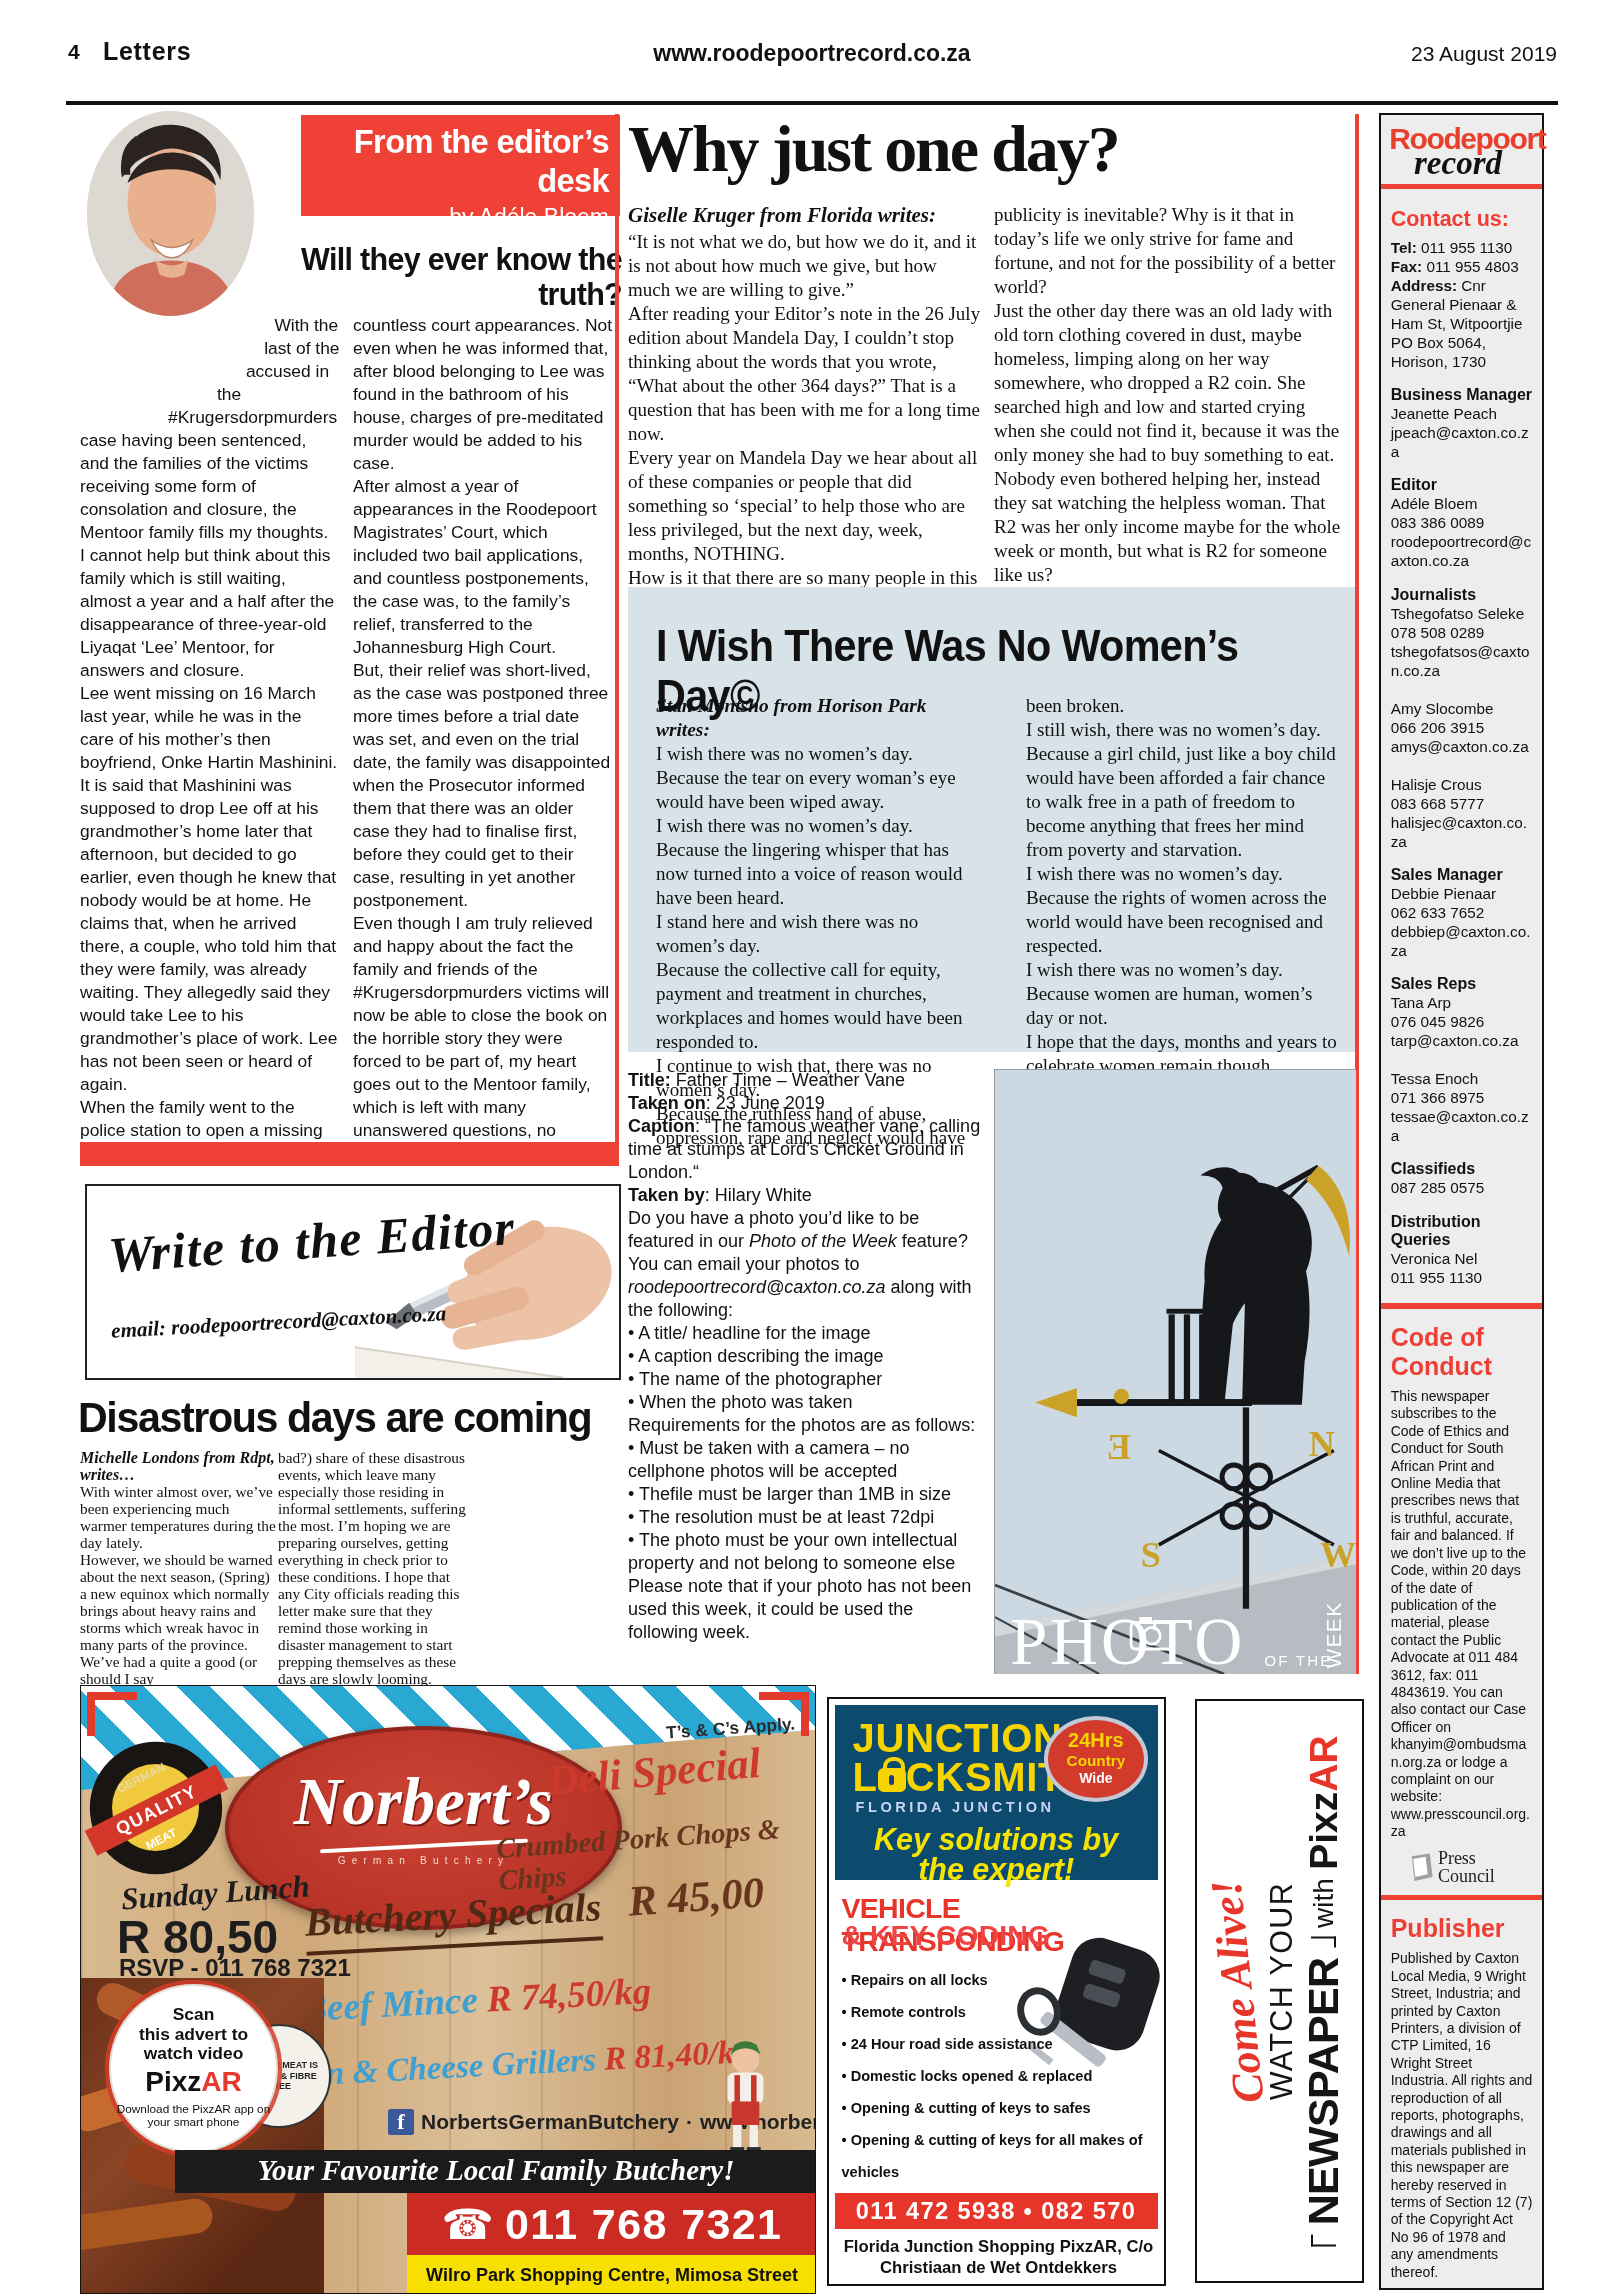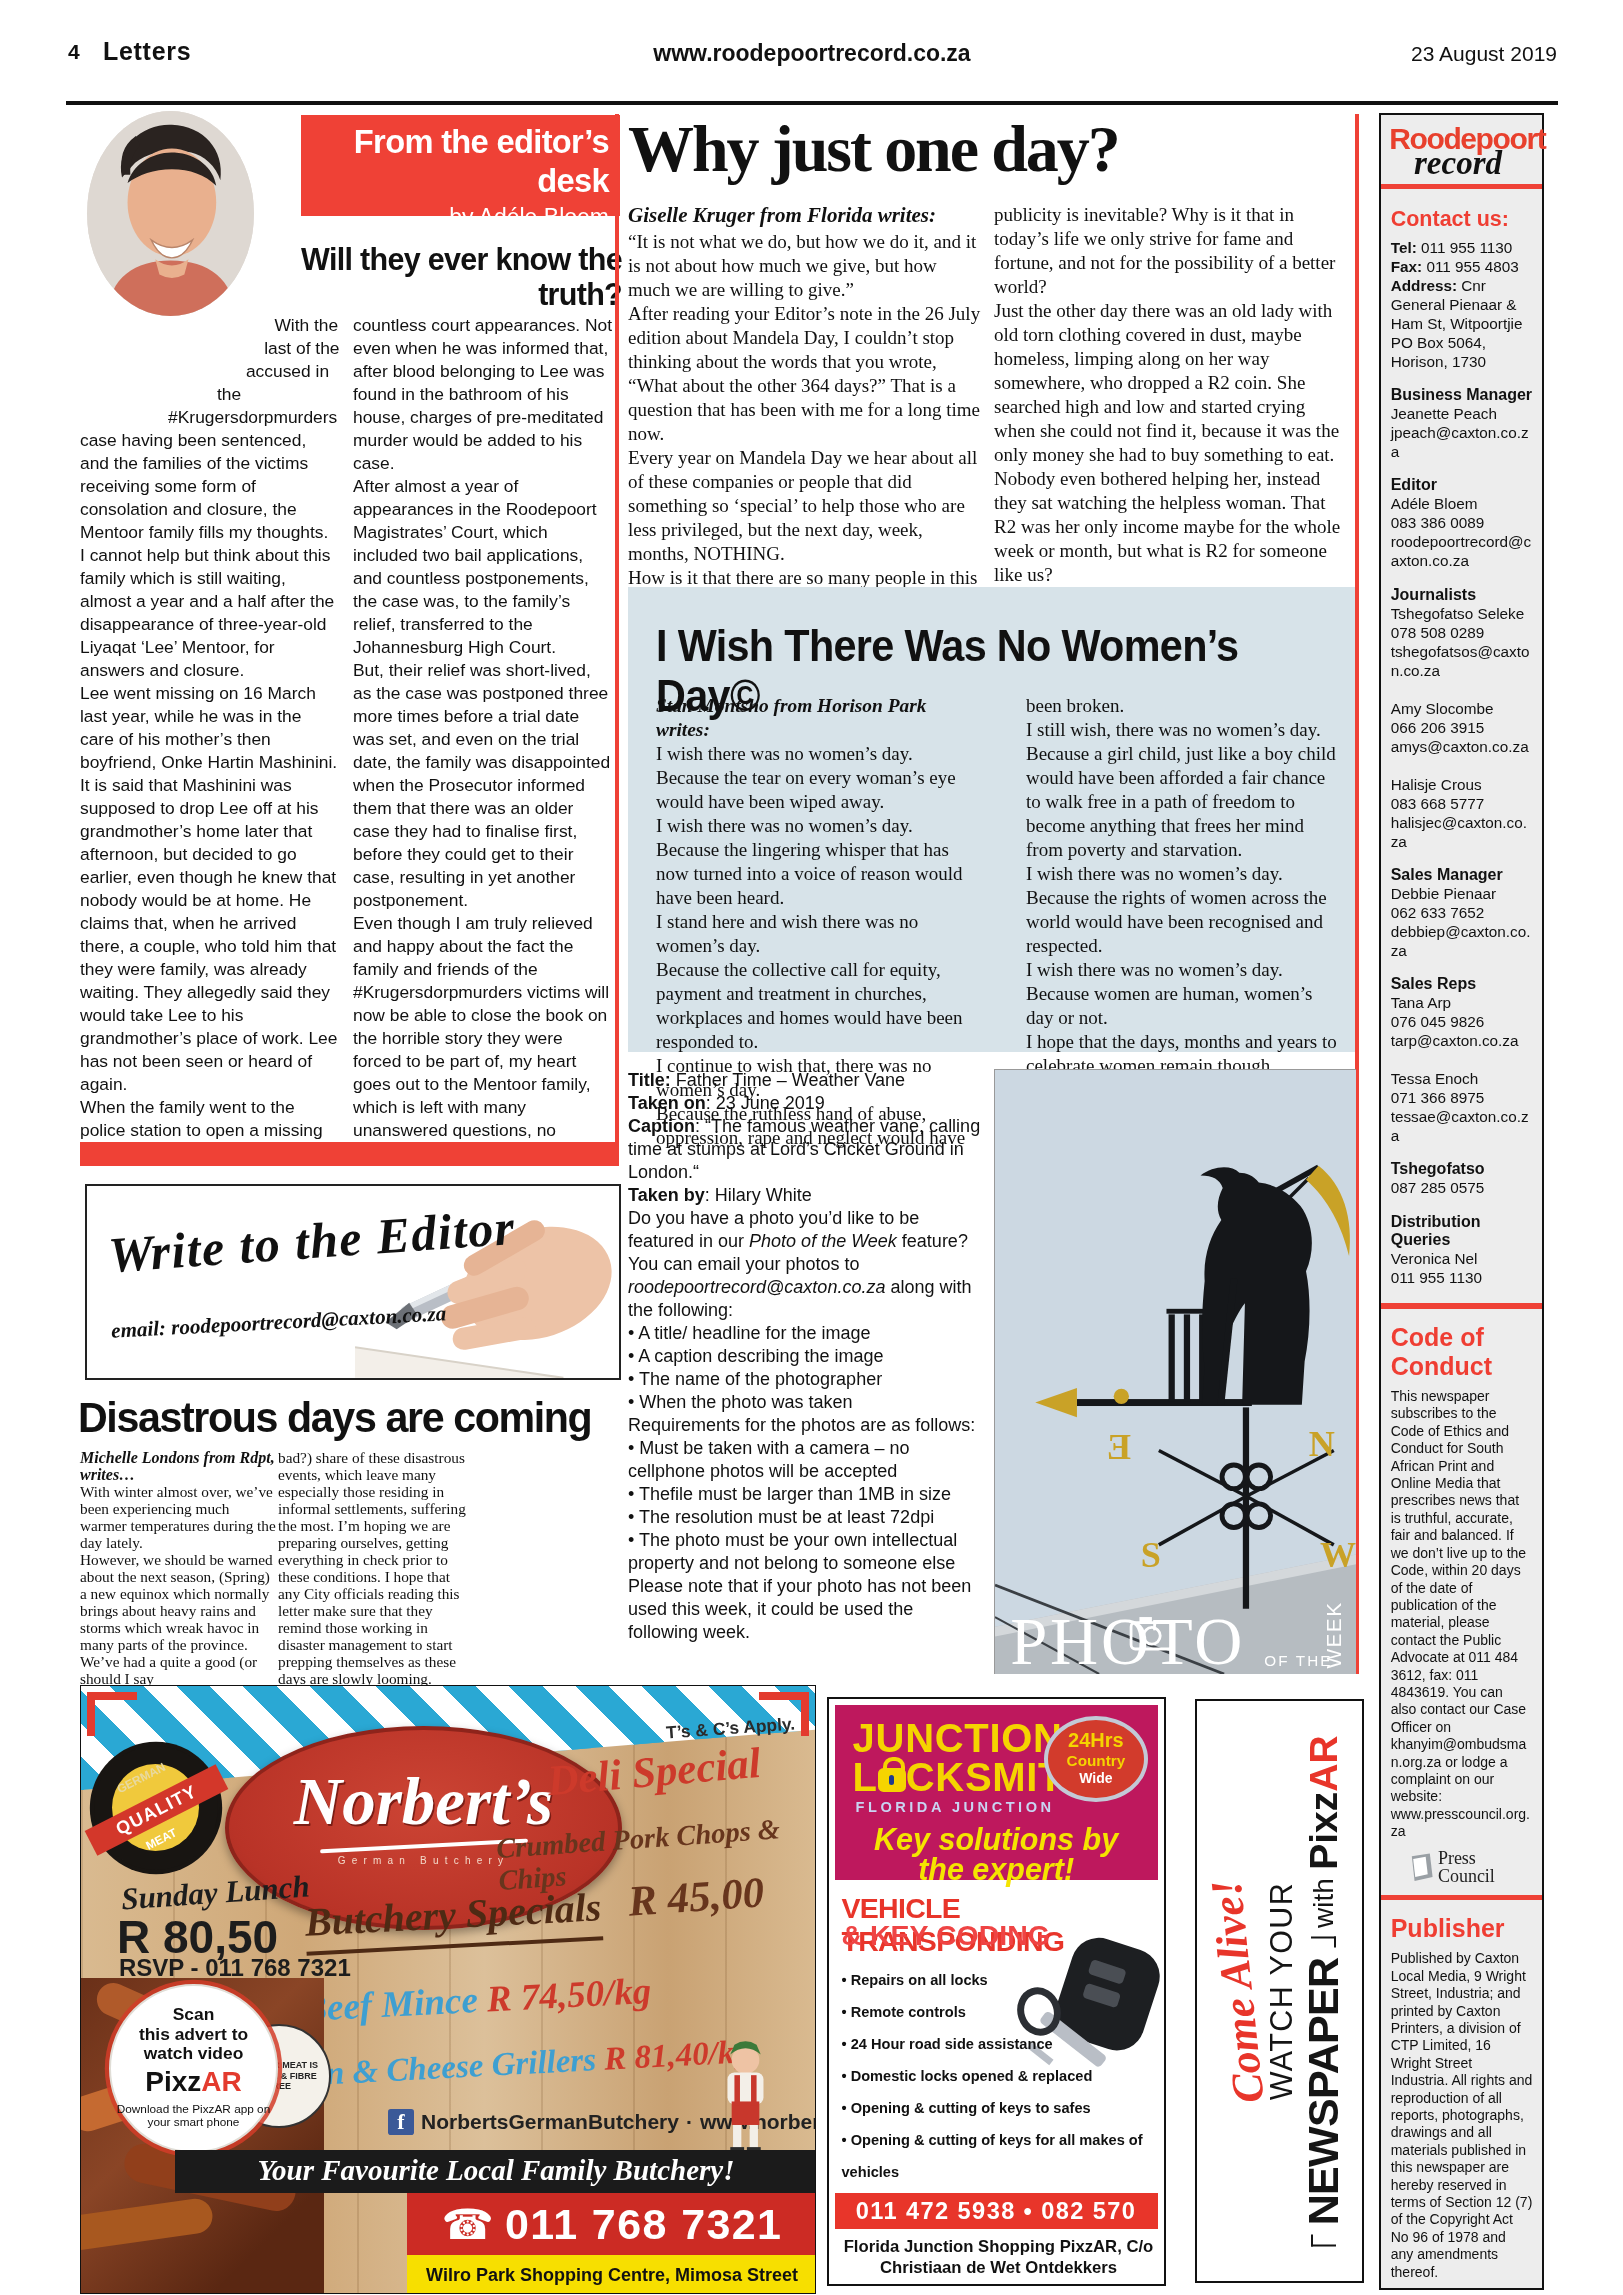--- a/index.html
+++ b/index.html
@@ -118,21 +118,21 @@
   .fb-sq{display:inline-block;width:26px;height:26px;background:#3b5998;color:#fff;text-align:center;font-family:"Liberation Serif",serif;font-weight:bold;font-size:22px;line-height:26px;border-radius:2.8px;}
   .nb-black{position:absolute;left:94px;top:464px;width:642px;height:43px;background:#1b1b1b;color:#fff;text-align:center;}
   .nb-black .script{font-size:29px;line-height:40px;}
   .nb-redband{position:absolute;left:326px;top:507px;width:410px;height:62px;background:#cc2b24;color:#fff;display:flex;align-items:center;justify-content:center;gap:11px;}
   .nb-redband .ph{font-size:42px;}
   .nb-redband .num{font-size:43px;font-weight:bold;letter-spacing:1.4px;}
   .nb-yellow{position:absolute;left:326px;top:569px;width:410px;height:40px;background:#f7df00;color:#111;font-weight:bold;font-size:18px;text-align:center;line-height:40px;}
   .nb-man{position:absolute;left:623px;top:353px;}
   
   .lk{left:827px;top:1697px;width:339px;height:589px;border:2.1px solid #111;background:#fff;}
-  .lk-blue{position:absolute;left:5.6px;top:5.6px;width:323px;height:175px;background:#be185d;}
+  .lk-blue{position:absolute;left:5.6px;top:5.6px;width:323px;height:175px;background:#0c4a6e;}
   .lk-n1{position:absolute;left:18px;top:11px;color:#f5d400;font-weight:bold;font-size:40px;letter-spacing:0.7px;}
   .lk-n2{position:absolute;left:18px;top:50px;color:#f5d400;font-weight:bold;font-size:40px;letter-spacing:0.7px;}
   .lk-lock{display:inline-block;width:28px;height:23.6px;background:#f5d400;border-radius:5.6px;position:relative;top:1.4px;}
   .lk-lock:before{content:"";position:absolute;left:4.9px;top:-11px;width:14px;height:14px;border:4.2px solid #f5d400;border-bottom:none;border-radius:9.7px 9.7px 0 0;}
   .lk-lock:after{content:"";position:absolute;left:11px;top:7px;width:5.6px;height:9.7px;background:#1e3a8f;border-radius:2.8px;}
   .lk-sub{position:absolute;left:21px;top:94px;color:#c9d4f2;font-size:14.6px;letter-spacing:3.5px;font-weight:bold;}
   .lk-badge{position:absolute;right:9.7px;top:11px;width:96px;height:78px;background:#d23b2c;border:4.9px solid #c3c9d6;border-radius:50%;text-align:center;color:#f5d400;}
   .lk-badge .b1{font-size:20px;font-weight:bold;margin-top:9.7px;}
   .lk-badge .b2{font-size:15.3px;font-weight:bold;}
   .lk-badge .b3{font-size:14px;font-weight:bold;color:#fff;}
@@ -372,21 +372,21 @@
 062 633 7652
 debbiep@caxton.co.za</div>
       <div class="sb-sec-h">Sales Reps</div>
       <div class="sb-sec-b pre">Tana Arp
 076 045 9826
 tarp@caxton.co.za
 
 Tessa Enoch
 071 366 8975
 tessae@caxton.co.za</div>
-      <div class="sb-sec-h">Tshegofatso</div>
+      <div class="sb-sec-h">Classifieds</div>
       <div class="sb-sec-b pre">087 285 0575</div>
       <div class="sb-sec-h">Distribution Queries</div>
       <div class="sb-sec-b pre">Veronica Nel
 011 955 1130</div>
     </div>
     <div class="sb-rule" style="margin-top:9.7px"></div>
     <div class="sb-pad">
       <div class="sb-red-h">Code of Conduct</div>
       <div class="sb-small">This newspaper subscribes to the Code of Ethics and Conduct for South African Print and Online Media that prescribes news that is truthful, accurate, fair and balanced. If we don’t live up to the Code, within 20 days of the date of publication of the material, please contact the Public Advocate at 011 484 3612, fax: 011 4843619. You can also contact our Case Officer on khanyim@ombudsman.org.za or lodge a complaint on our website: www.presscouncil.org.za</div>
       <div class="pc-logo">

